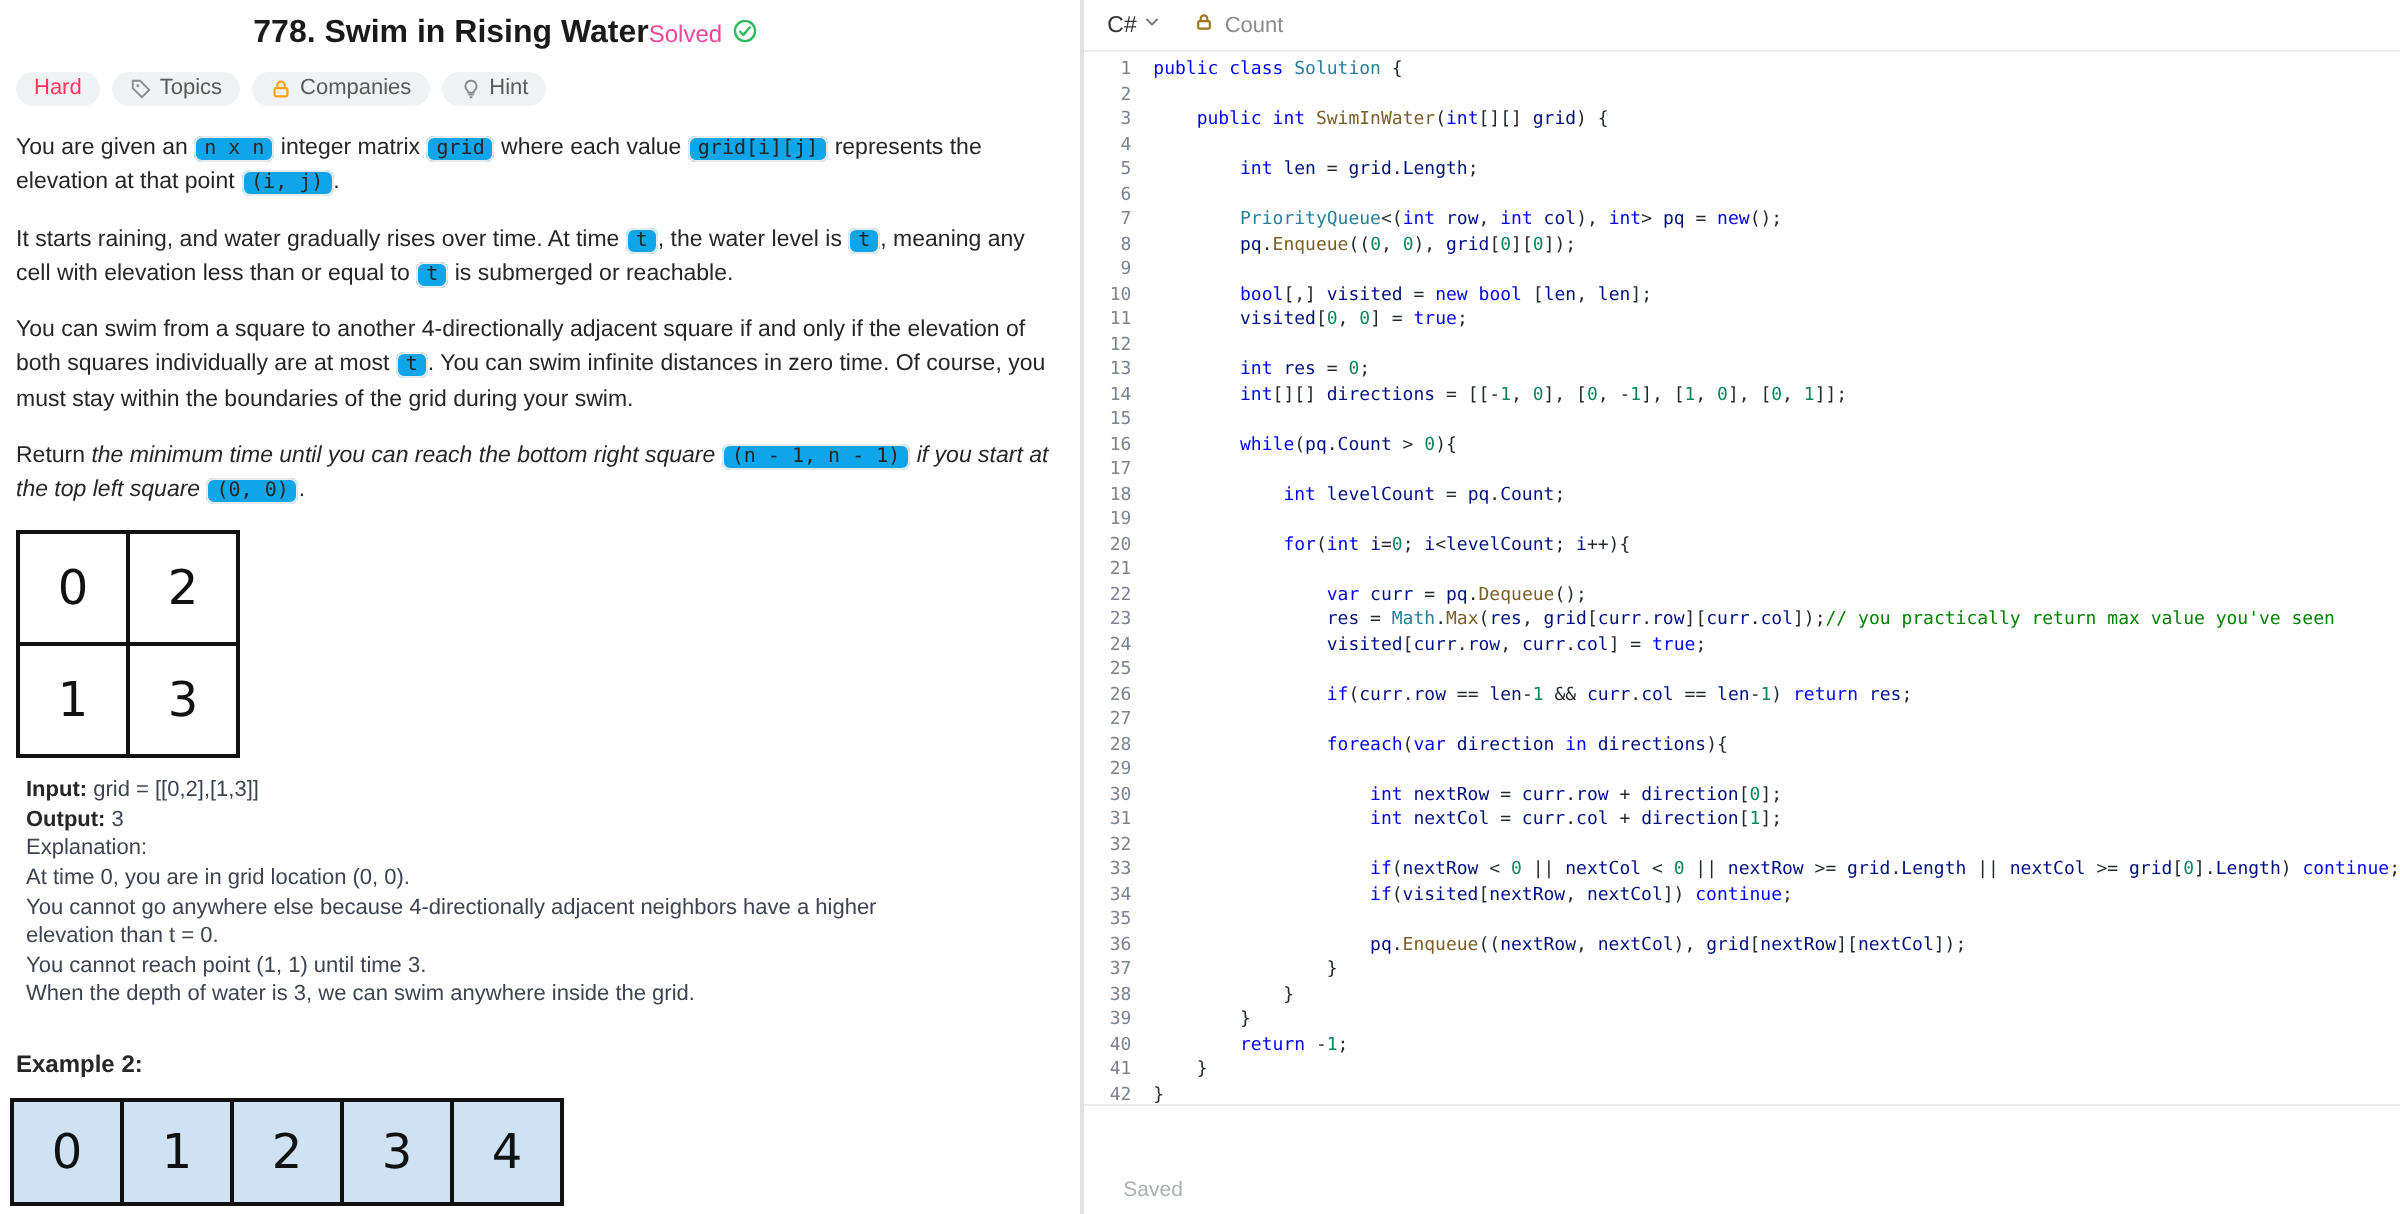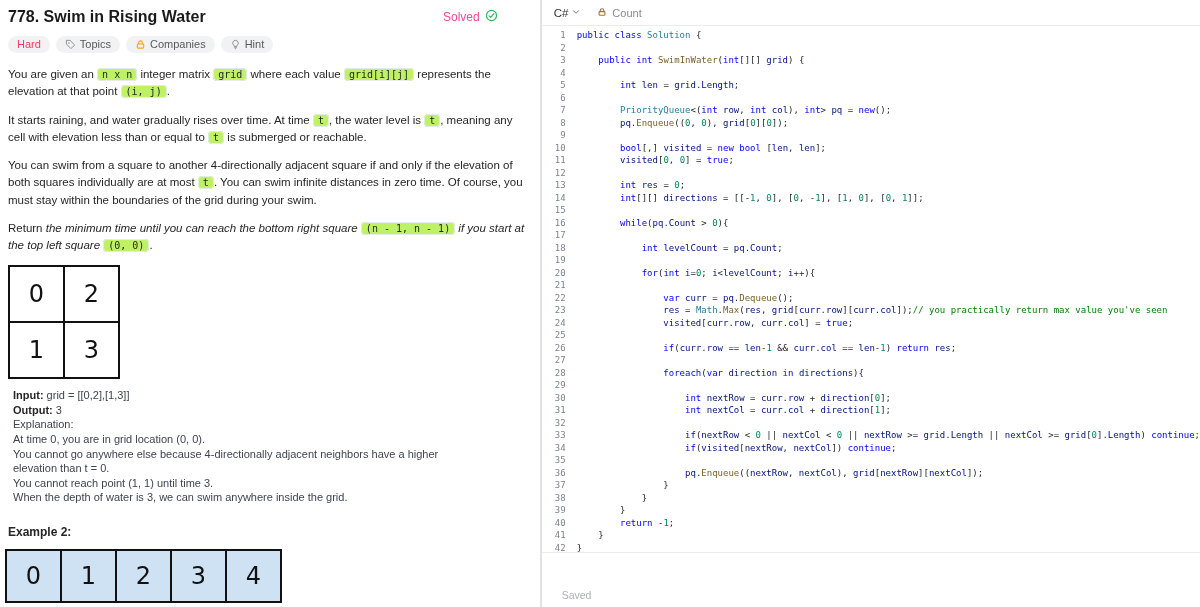--- a/index.html
+++ b/index.html
@@ -2,31 +2,31 @@
 <html><head>
 <meta charset="utf-8">
 <style>
   *{margin:0;padding:0;box-sizing:border-box}
   html,body{width:1200px;height:607px;overflow:hidden;background:#fff;
     font-family:"Liberation Sans",sans-serif;color:#262626}
   .app{display:flex;width:1200px;height:607px}
 
   
   .left{width:556px;height:607px;overflow:hidden;padding:8px 10px 0 8px;background:#fff}
-  .prob-header{display:flex;justify-content:space-between;align-items:center;padding-right:32px}
+  .prob-header{display:flex;justify-content:center;align-items:center;padding-right:32px}
   .title{font-size:16px;font-weight:700;color:#1a1a1a}
   .solved{display:flex;align-items:center;gap:5px;font-size:12px;color:#ec4899}
   .tags{display:flex;gap:6px;margin-top:10px;align-items:flex-start}
   .pill{display:inline-flex;align-items:center;gap:4px;background:#f1f2f3;border-radius:999px;
     padding:3px 9px;font-size:11px;color:#595959;cursor:pointer;line-height:1}
   .pill.hard{color:#ff375f}
   .pill svg{display:block}
   .desc{margin-top:13px}
   .desc p{font-size:11.5px;line-height:1.5;color:#262626;margin:0 0 11px;max-width:540px}
-  .code{font-family:"DejaVu Sans Mono",monospace;font-size:10px;background:#bef264;
+  .code{font-family:"DejaVu Sans Mono",monospace;font-size:10px;background:#0ea5e9;
     border:1px solid #e7e9ea;border-radius:4px;padding:0 4px;color:#262626;white-space:nowrap}
   .b{font-weight:400}
   .i{font-style:italic}
   .example-label{font-size:12px;font-weight:700;margin:20px 0 10px;color:#262626}
   .grid{display:inline-block;border:1px solid #111}
   .grid-row{display:flex}
   .grid-cell{width:55px;height:56px;border:1px solid #111;display:flex;align-items:center;
     justify-content:center;font-size:24px;color:#111;background:#fff;font-family:"DejaVu Sans",sans-serif}
   .ex2 .grid-cell{background:#cfe2f3;height:52px}
   .ex2{margin-left:-3px}

